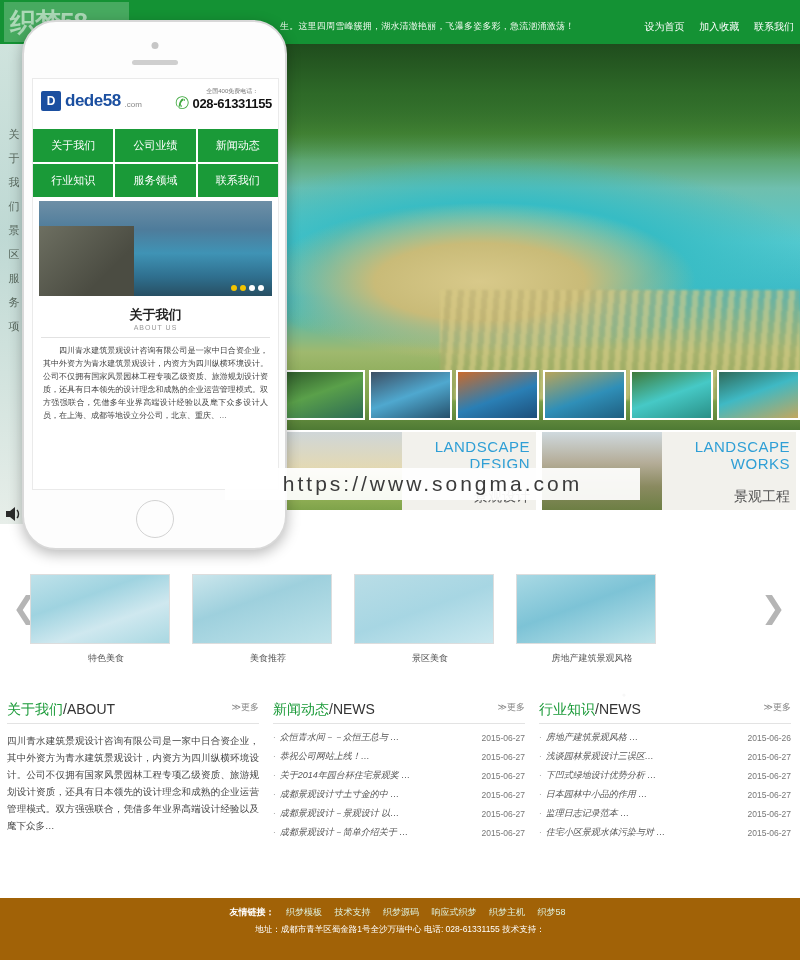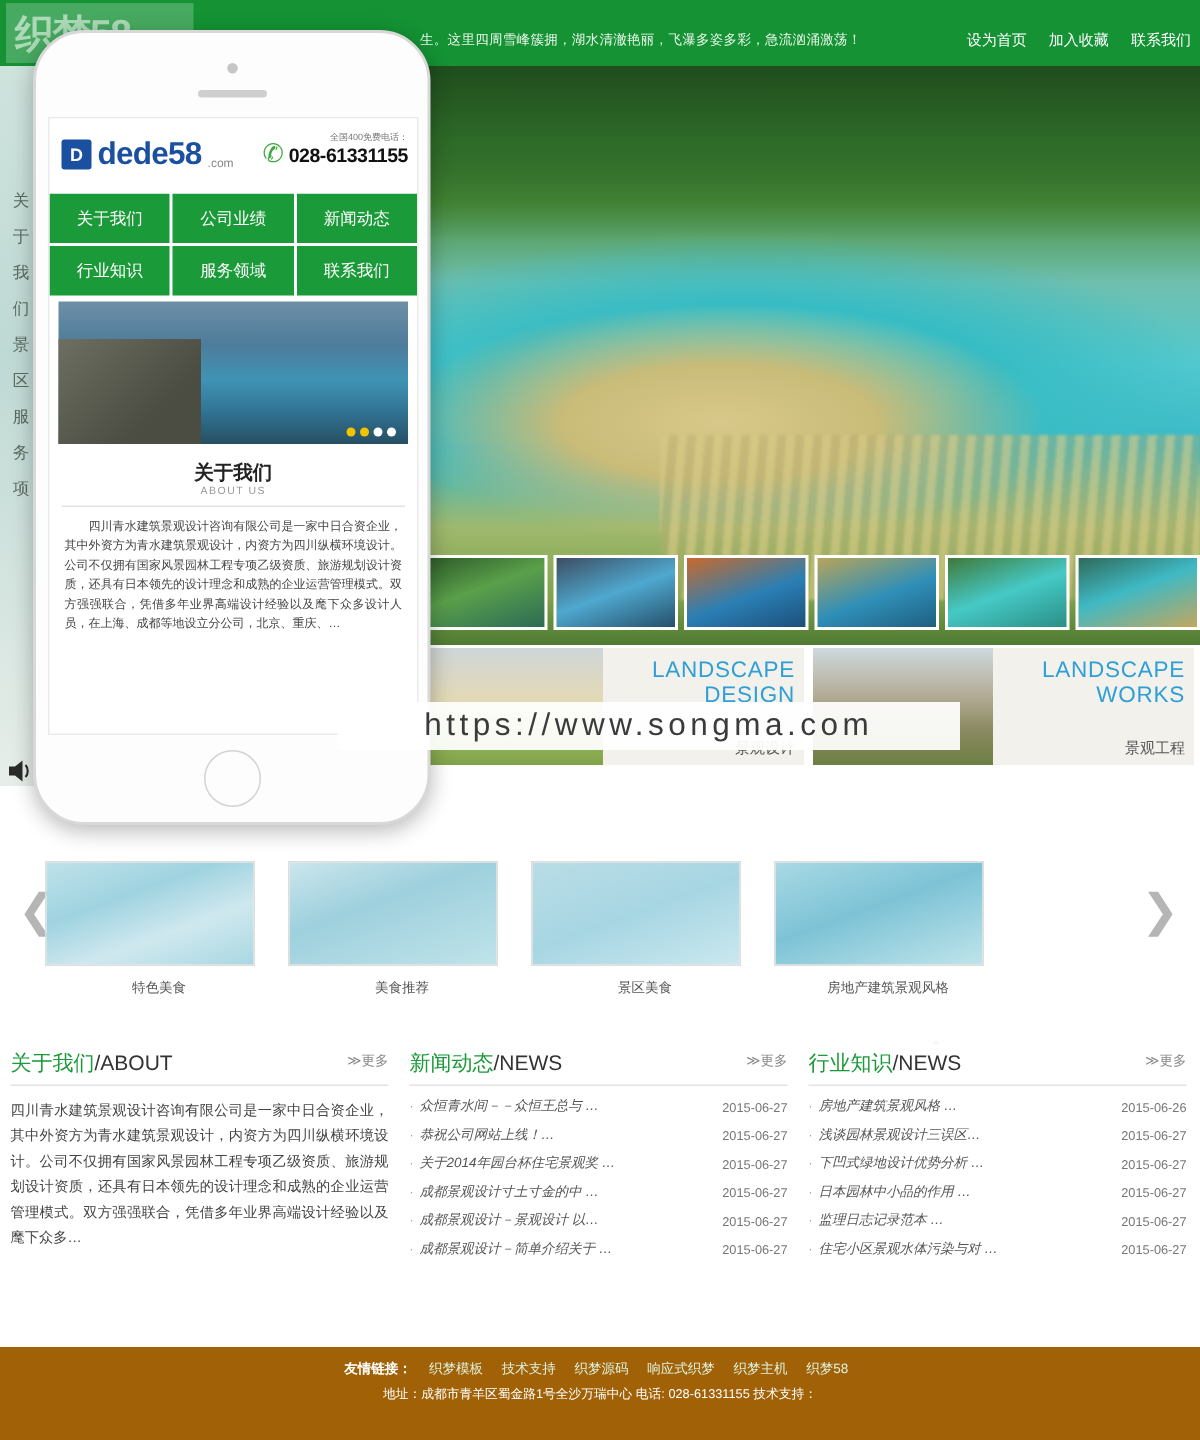--- a/index.html
+++ b/index.html
@@ -75,21 +75,21 @@
   
   .thumbstrip{ position:absolute; left:282px; top:370px; width:518px; height:50px; z-index:5; display:flex; gap:4px; }
   .thumbstrip .th{ width:84px; height:50px; border:2px solid #ffffff; }
 
   
   .promos{ position:absolute; left:282px; top:432px; width:518px; height:78px; display:flex; gap:6px; z-index:5;}
   .promo{ position:relative; width:254px; height:78px; background:#f2f1ec; overflow:hidden; }
   .promo .img{ position:absolute; left:0; top:0; width:120px; height:78px; }
   .promo .en{ position:absolute; right:6px; top:6px; width:150px; text-align:right;
               font-size:15px; color:#2f9fd6; line-height:17px; letter-spacing:.5px;}
-  .promo .cn{ position:absolute; right:6px; bottom:4px; font-size:10px; color:#555; }
+  .promo .cn{ position:absolute; right:6px; bottom:4px; font-size:14px; color:#555; }
   .p1img{ background:linear-gradient(180deg,#cfd6d8 0%, #e3d9b4 45%, #9db85e 72%, #7fa34a 100%); }
   .p2img{ background:linear-gradient(180deg,#cfd9de 0%, #b4ac97 40%, #8a8a60 70%, #6d7f44 100%); }
 
   
   .watermark{
     position:absolute; left:225px; top:468px; width:415px; height:32px;
     background:rgba(255,255,255,.93); z-index:9;
     font-size:21px; color:#3b3b3b; letter-spacing:3px;
     line-height:32px; text-align:center; font-family:"Liberation Sans", sans-serif;
   }
@@ -102,24 +102,24 @@
   }
   .phone-speaker{ position:absolute; left:50%; top:38px; transform:translateX(-50%); width:46px; height:5px; border-radius:3px; background:#cfcfcf;}
   .phone-cam{ position:absolute; left:50%; top:20px; transform:translateX(-50%); width:7px; height:7px; border-radius:50%; background:#c6c6c6;}
   .phone-home{ position:absolute; left:50%; bottom:10px; transform:translateX(-50%); width:38px; height:38px; border-radius:50%; border:1px solid #d3d3d3;}
   .screen{ position:absolute; left:8px; top:56px; width:247px; height:412px; background:#fff; overflow:hidden; border:1px solid #eaeaea;}
 
   .ph-head{ position:relative; height:50px; background:#fff; }
   .ph-logo{ position:absolute; left:8px; top:12px; display:flex; align-items:center; gap:4px;}
   .ph-logo .mark{ width:20px; height:20px; background:#1b4fa0; color:#fff; font-size:12px; font-weight:bold;
                   display:flex; align-items:center; justify-content:center; border-radius:2px;}
-  .ph-logo .txt{ font-size:21px; font-weight:bold; color:#1b4fa0; letter-spacing:-.5px; }
+  .ph-logo .txt{ font-size:17px; font-weight:bold; color:#1b4fa0; letter-spacing:-.5px; }
   .ph-logo .dot{ font-size:8px; color:#888; align-self:flex-end; margin-bottom:2px;}
   .ph-phone-ico{ position:absolute; left:142px; top:14px; font-size:17px; color:#3fa93f; }
-  .ph-tel{ position:absolute; right:6px; top:8px; text-align:right; }
+  .ph-tel{ position:absolute; right:6px; top:8px; text-align:center; }
   .ph-tel .lbl{ font-size:6px; color:#777; }
   .ph-tel .num{ font-size:13px; font-weight:bold; color:#111; letter-spacing:-.3px;}
 
   .ph-nav{ display:grid; grid-template-columns:repeat(3,1fr); grid-auto-rows:33px; gap:2px; background:#fff; }
   .ph-nav div{ background:#1a9a38; color:#fff; font-size:11px; display:flex; align-items:center; justify-content:center;}
 
   .ph-banner{ position:relative; margin:4px 6px 0; height:95px;
      background:linear-gradient(180deg,#6e8fa6 0%, #4e7c9b 30%, #3f93b5 55%, #2f6f8e 80%, #274f63 100%); }
   .ph-banner:before{ content:""; position:absolute; left:0; bottom:0; width:95px; height:70px;
      background:linear-gradient(135deg,#6d6f61 0%, #4b4c42 70%); }

